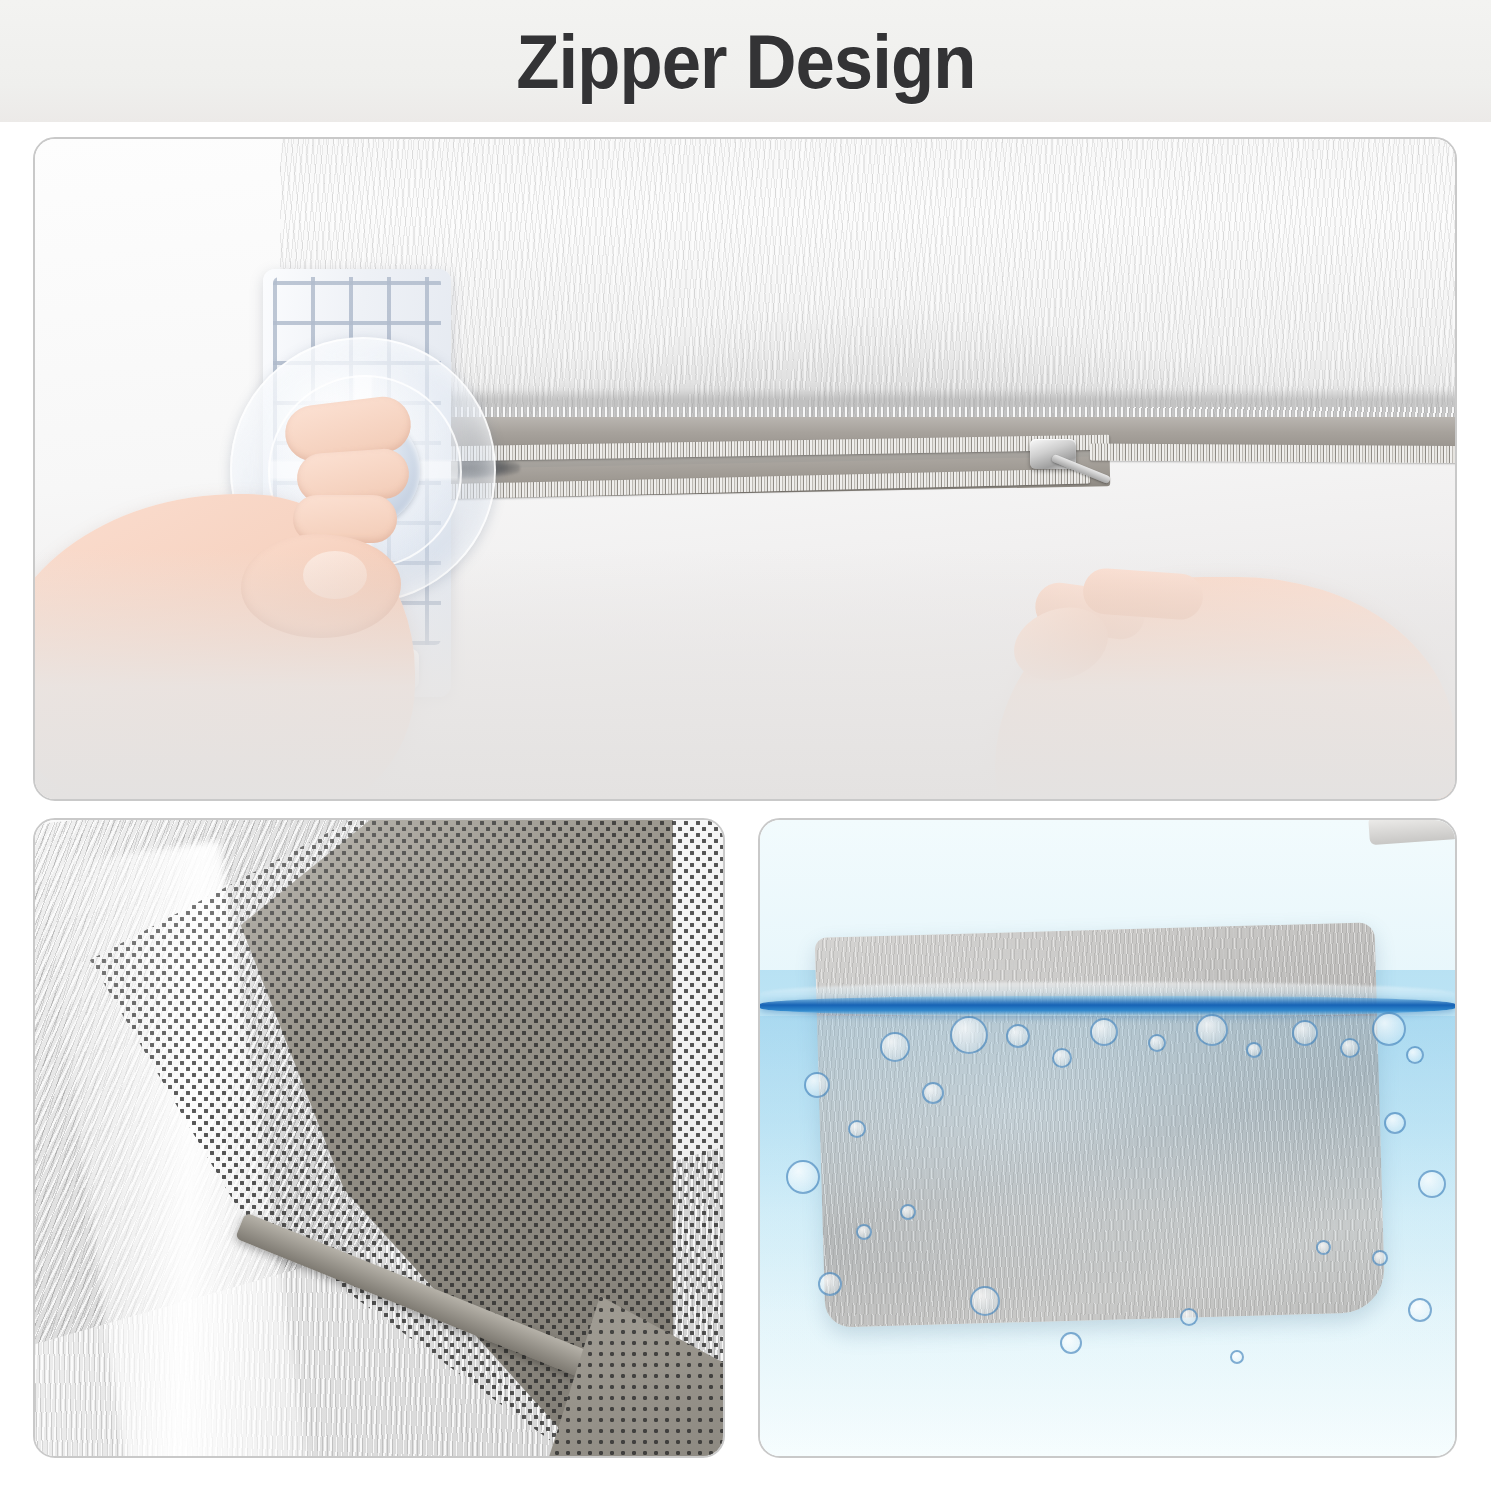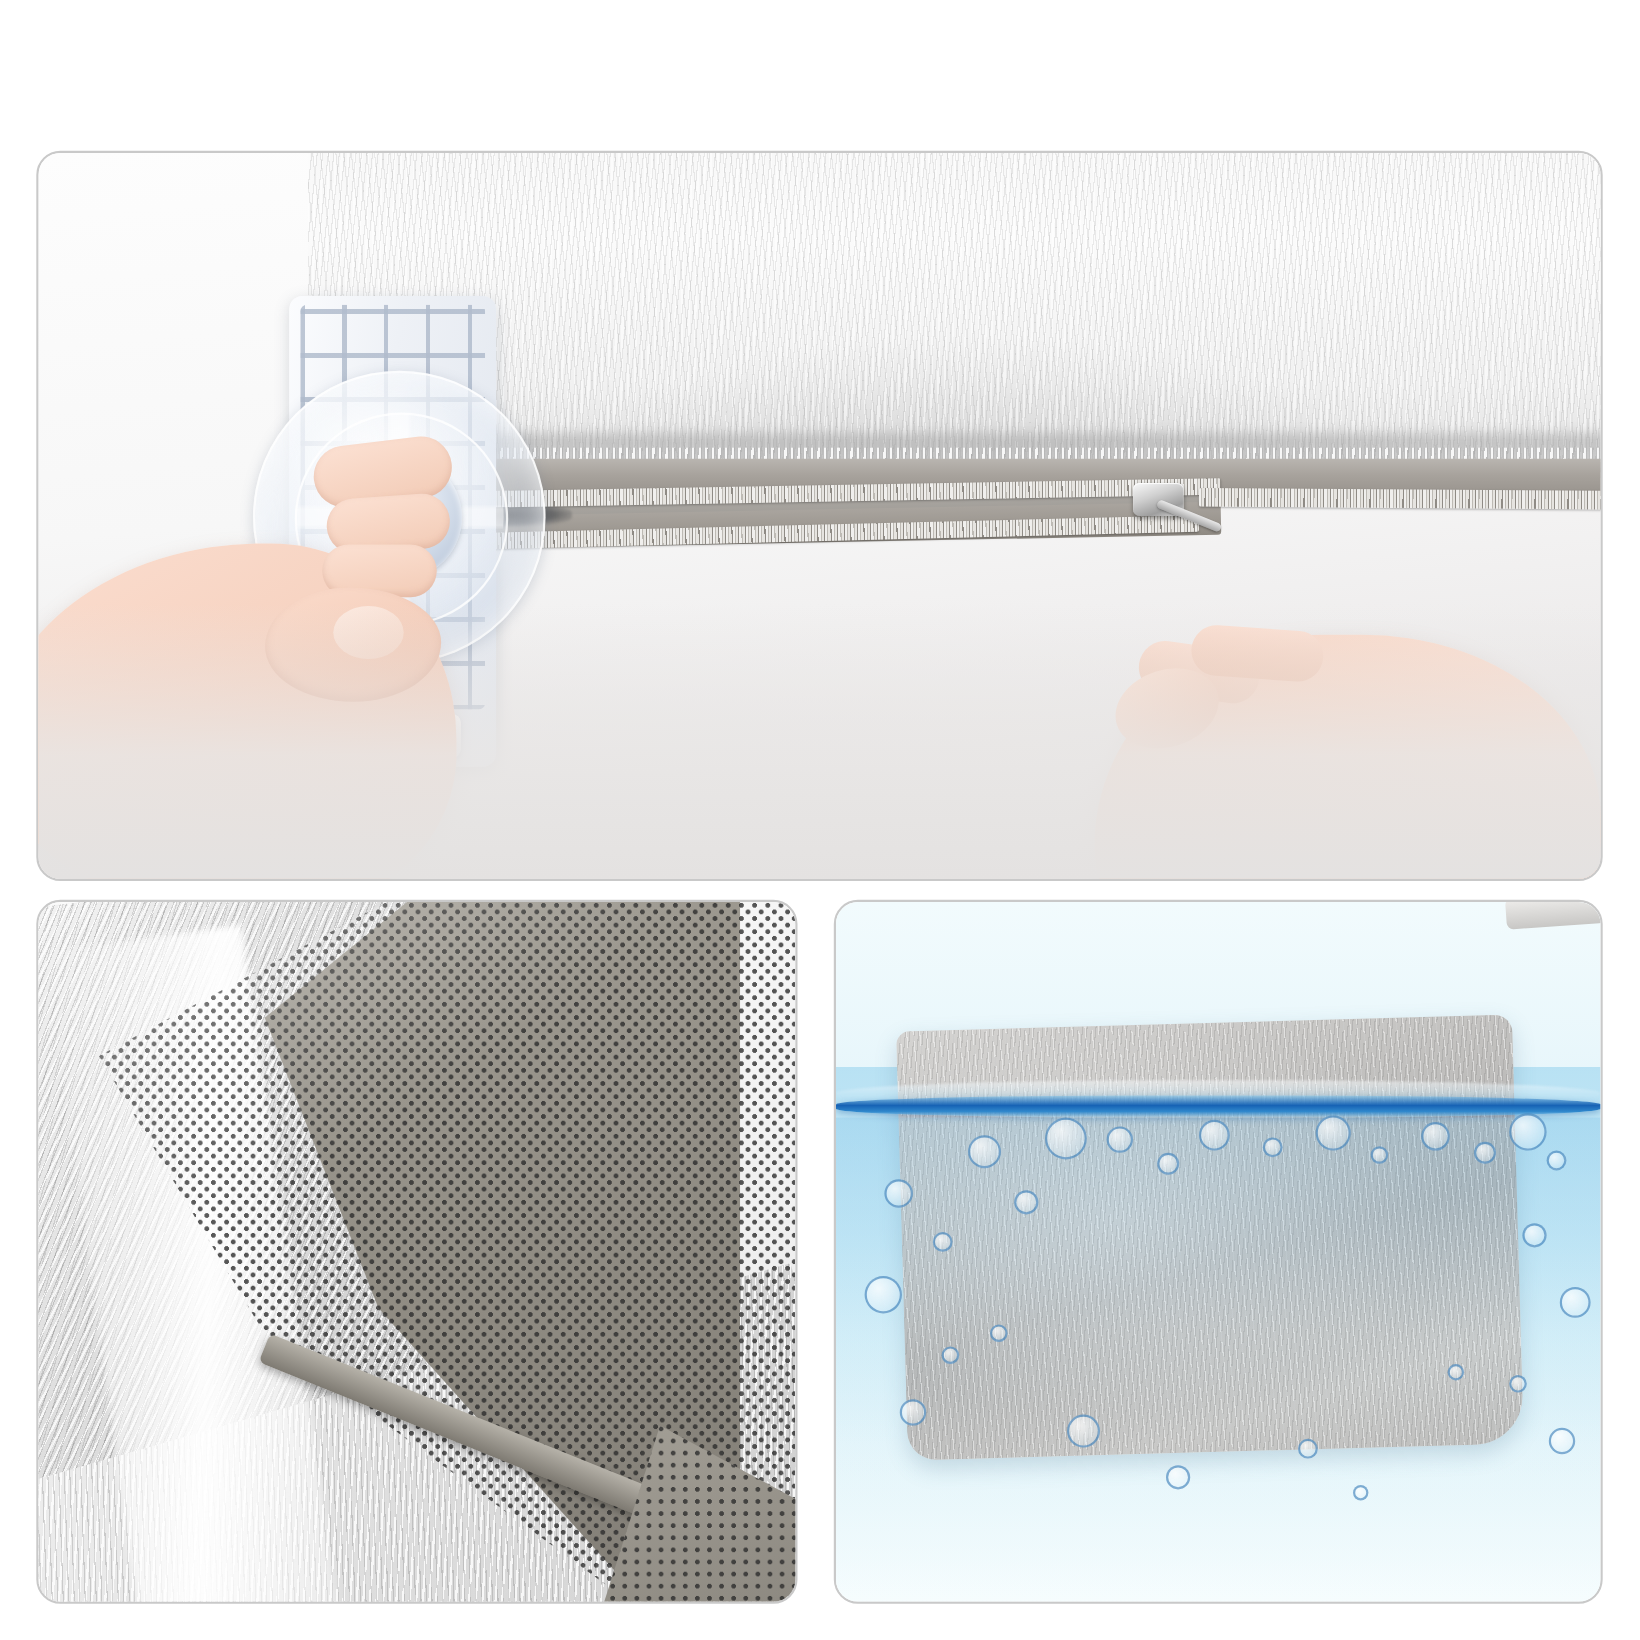--- a/index.html
+++ b/index.html
@@ -340,20 +340,23 @@
     position:absolute;left:0;top:196px;width:100%;height:330px;
     background:linear-gradient(180deg,rgba(120,190,230,.28),rgba(190,228,245,.12) 60%,rgba(255,255,255,0));
     pointer-events:none;
   }
 </style>
 </head>
 <body>
 
 <div class="page">
 
+  <div class="header">
+    <div class="header-title">Zipper Design</div>
+  </div>
 
   <div class="panel" id="panel-top">
     <div class="scene">
       <div class="t-bg"></div>
 
       <div class="t-fur">
         <div class="fur-strands"></div>
       </div>
       <div class="fur-shadow"></div>
       <div class="fur-fringe"></div>

